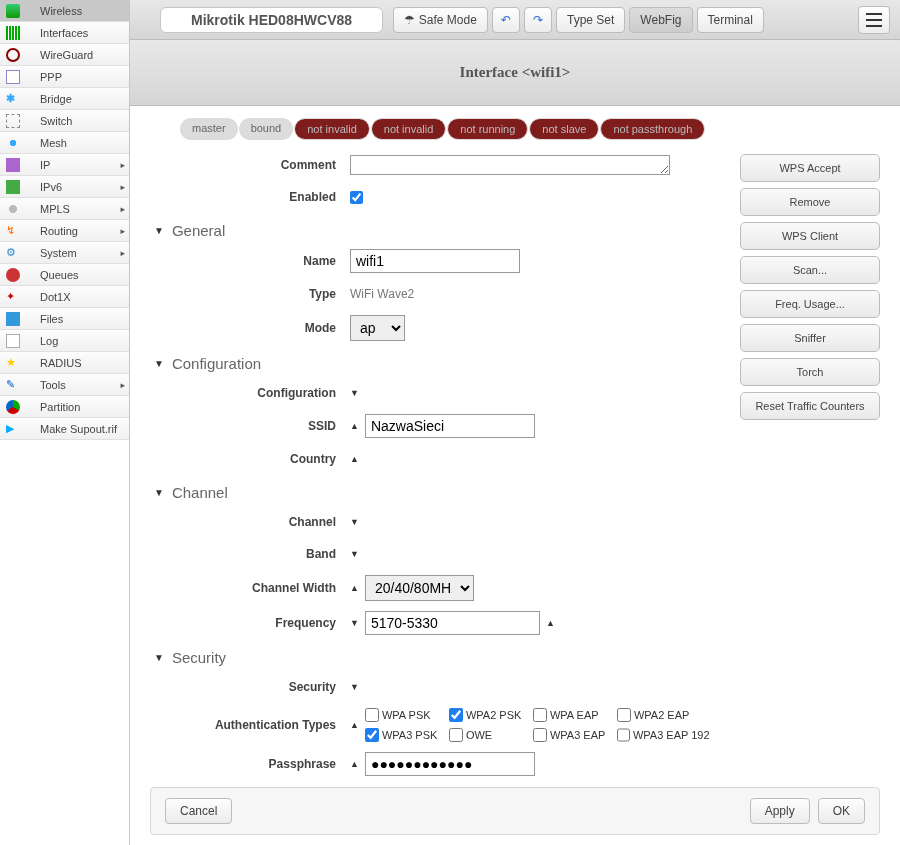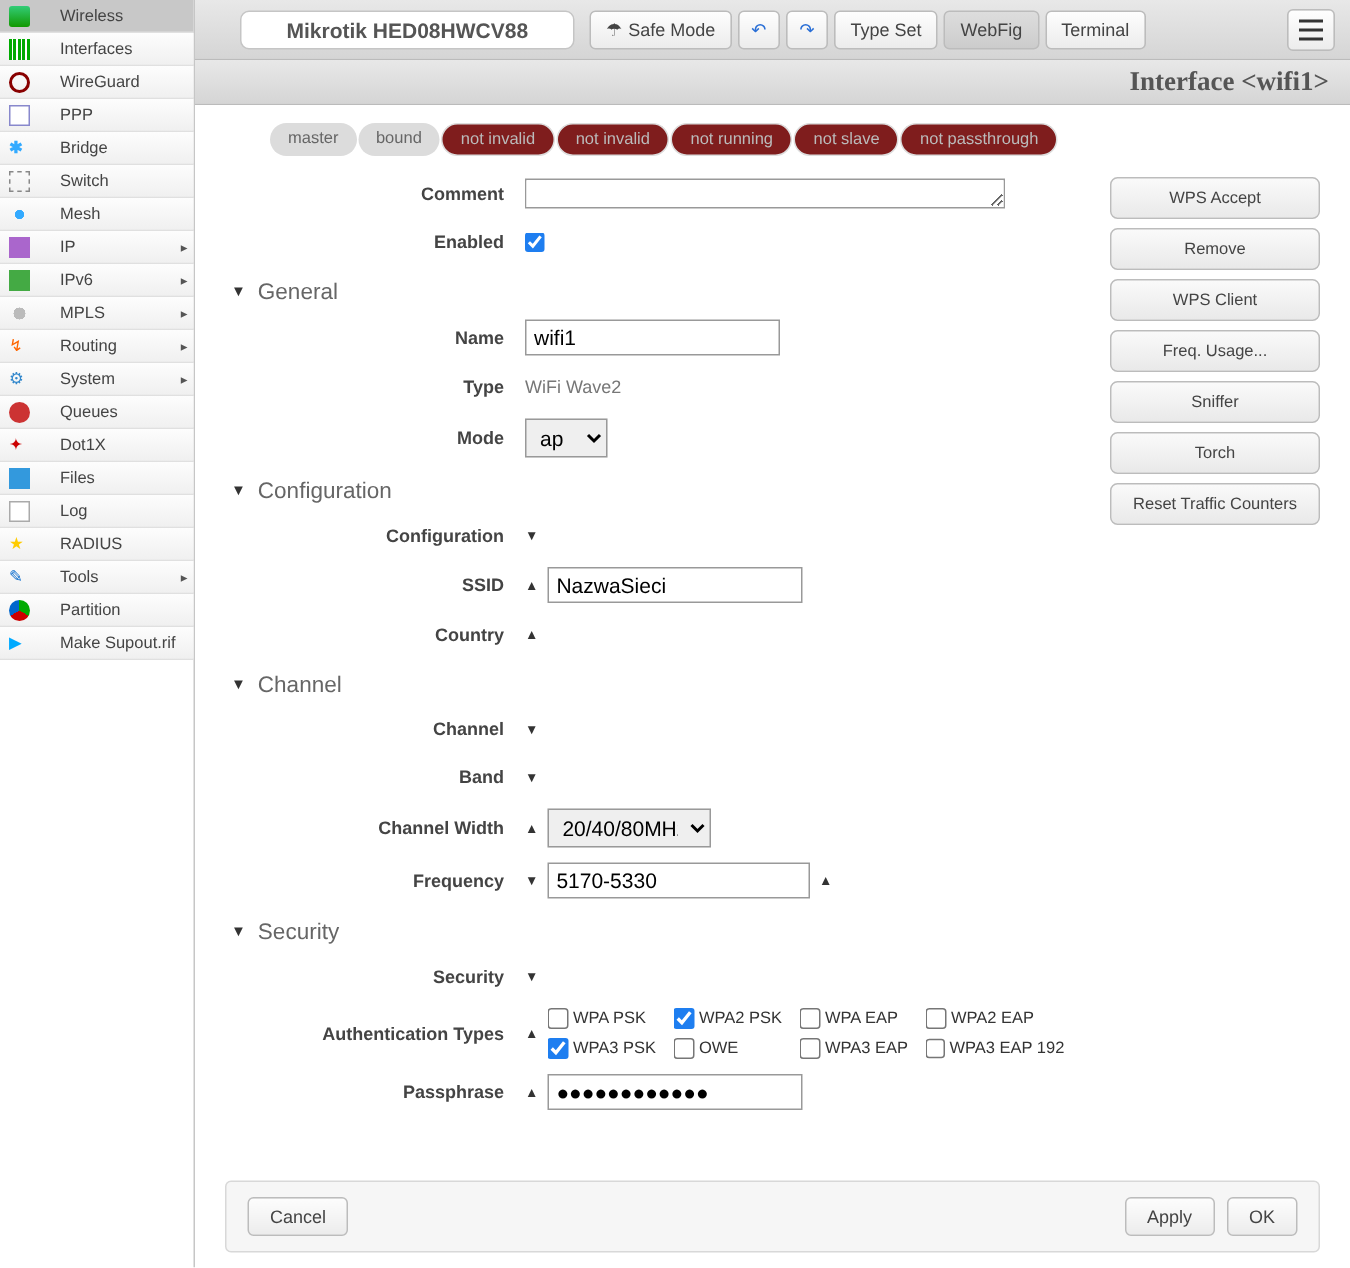--- a/index.html
+++ b/index.html
@@ -39,21 +39,21 @@
 .main { flex: 1; display: flex; flex-direction: column; background: #fff; }
 .topbar { display: flex; align-items: center; padding: 6px 10px 6px 30px; background: linear-gradient(#e8e8e8,#d5d5d5); border-bottom: 1px solid #bbb; gap: 4px; height: 40px; }
 .title-box { background: #fff; border: 1px solid #c5c5c5; border-radius: 6px; padding: 4px 30px; font-weight: bold; font-size: 14px; color: #555; margin-right: 6px; }
 .tbtn { background: linear-gradient(#fefefe,#ececec); border: 1px solid #bcbcbc; border-radius: 4px; padding: 5px 10px; font-size: 12px; color: #444; cursor: pointer; display:flex;align-items:center;gap:4px; }
 .tbtn.icon-only{padding:5px 8px;}
 .tbtn.active{ background:linear-gradient(#ddd,#ccc); }
 .spacer{flex:1;}
 .hamburger{width:32px;height:28px;display:flex;flex-direction:column;justify-content:center;gap:4px;align-items:center;background:linear-gradient(#fefefe,#ececec);border:1px solid #bcbcbc;border-radius:4px;cursor:pointer;}
 .hamburger div{width:16px;height:2px;background:#333;}
 
-.breadcrumb { text-align: right; padding: 4px 14px; background: linear-gradient(#e8e8e8,#d5d5d5); border-bottom: 1px solid #bbb; font-size: 18px; font-weight: bold; color: #555; font-family: Verdana; }
+.breadcrumb { text-align: center; padding: 24px 14px; background: linear-gradient(#e8e8e8,#d5d5d5); border-bottom: 1px solid #bbb; font-size: 15px; font-weight: bold; color: #555; font-family: Verdana; }
 
 .content { flex: 1; overflow: auto; padding: 12px 20px 60px; position: relative; }
 .badges { display: flex; gap: 1px; margin: 0 0 14px 30px; }
 .badge { border-radius: 12px; padding: 4px 12px; font-size: 11px; }
 .badge.on { background: #dcdcdc; color: #666; }
 .badge.off { background: #7f1d1d; border: 1px solid #ddd; color: #bbb; }
 
 .body-row { display: flex; align-items: flex-start; }
 .form-col { flex: 1; }
 .actions-col { width: 140px; margin-left: 20px; display: flex; flex-direction: column; gap: 6px; }
@@ -363,20 +363,21 @@
                 <span class="tri">▲</span>
                 <input type="text" class="inp-pass" value="●●●●●●●●●●●●" style="">
               </div>
             </div>
         </div>
 
         <div class="actions-col">
           <button class="abtn">WPS Accept</button>
           <button class="abtn">Remove</button>
           <button class="abtn">WPS Client</button>
+          <button class="abtn">Scan...</button>
           <button class="abtn">Freq. Usage...</button>
           <button class="abtn">Sniffer</button>
           <button class="abtn">Torch</button>
           <button class="abtn">Reset Traffic Counters</button>
         </div>
       </div>
 
       <div class="bottom-bar">
         <button class="bbtn">Cancel</button>
         <div class="spacer"></div>

